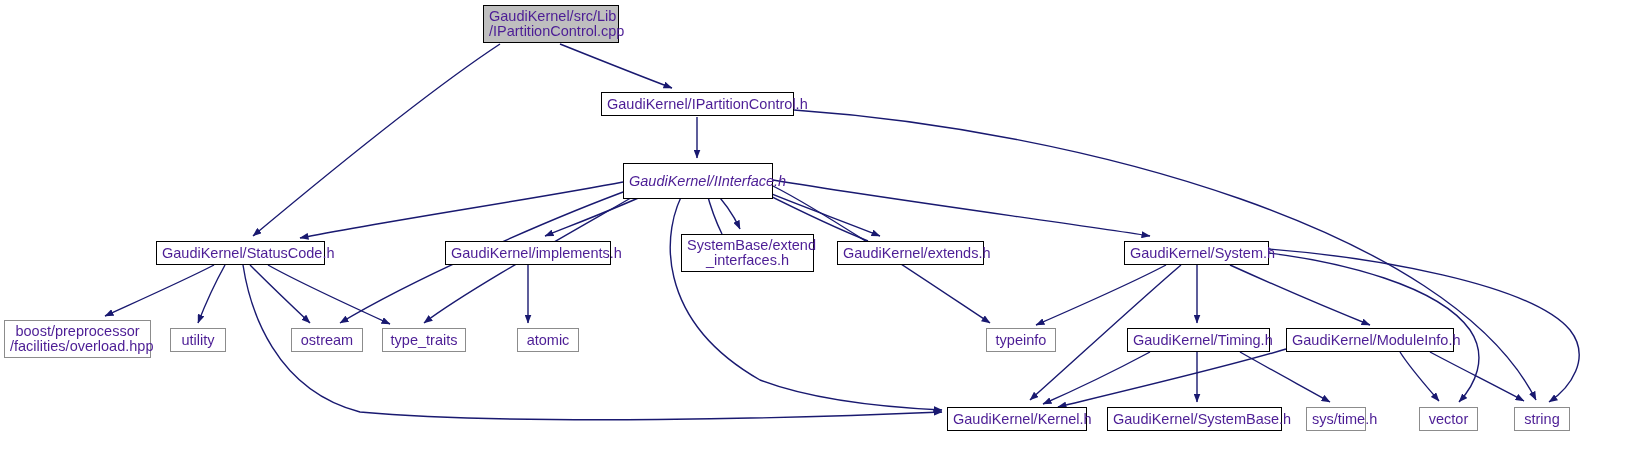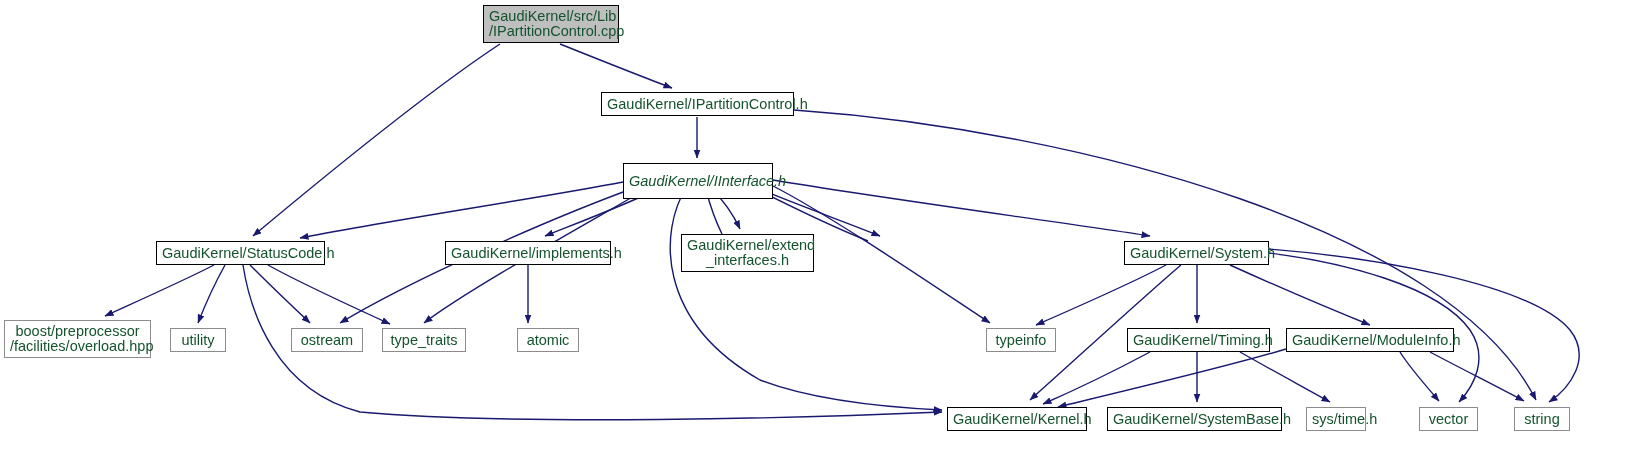--- a/index.html
+++ b/index.html
@@ -25,21 +25,21 @@
   }
   .node {
     position: absolute;
     box-sizing: border-box;
     display: flex;
     align-items: center;
     justify-content: center;
     text-align: center;
     font-size: 14.5px;
     line-height: 15px;
-    color: #14532d;
+    color: #4c1d95;
     background: #ffffff;
     border: 1px solid #000000;
     white-space: pre-line;
     padding: 0 5px;
     z-index: 2;
   }
   .node.root {
     background: #bfbfbf;
     border: 1px solid #000000;
   }
@@ -146,24 +146,27 @@
 
   <div class="node" style="left:156px;top:241px;width:169px;height:24px;">
     <span class="node-label">GaudiKernel/StatusCode.h</span>
   </div>
 
   <div class="node" style="left:445px;top:241px;width:166px;height:24px;">
     <span class="node-label">GaudiKernel/implements.h</span>
   </div>
 
   <div class="node" style="left:681px;top:234px;width:133px;height:38px;">
-    <span class="node-label">GaudiKernel/extend
+    <span class="node-label">SystemBase/extend
 _interfaces.h</span>
   </div>
 
+  <div class="node" style="left:837px;top:241px;width:147px;height:24px;">
+    <span class="node-label">GaudiKernel/extends.h</span>
+  </div>
 
   <div class="node" style="left:1124px;top:241px;width:145px;height:24px;">
     <span class="node-label">GaudiKernel/System.h</span>
   </div>
 
   <div class="node sys" style="left:4px;top:320px;width:147px;height:38px;">
     <span class="node-label">boost/preprocessor
 /facilities/overload.hpp</span>
   </div>
 

